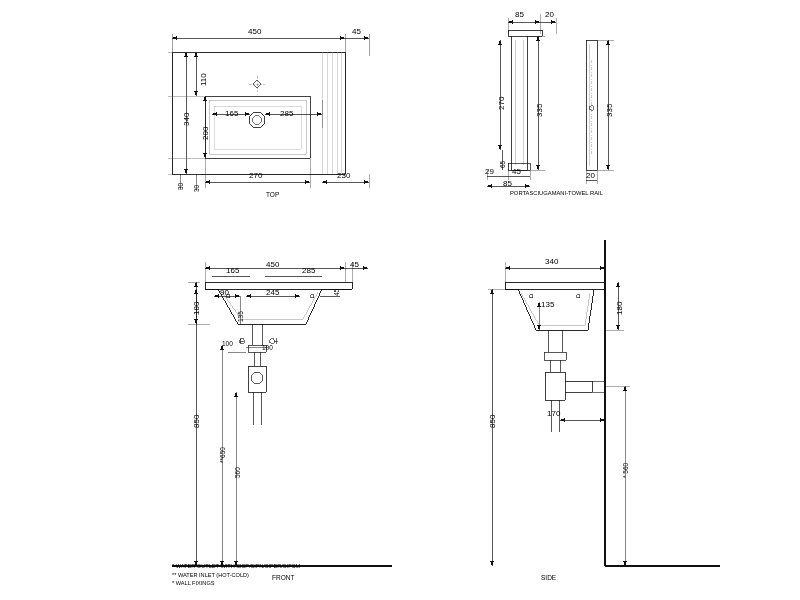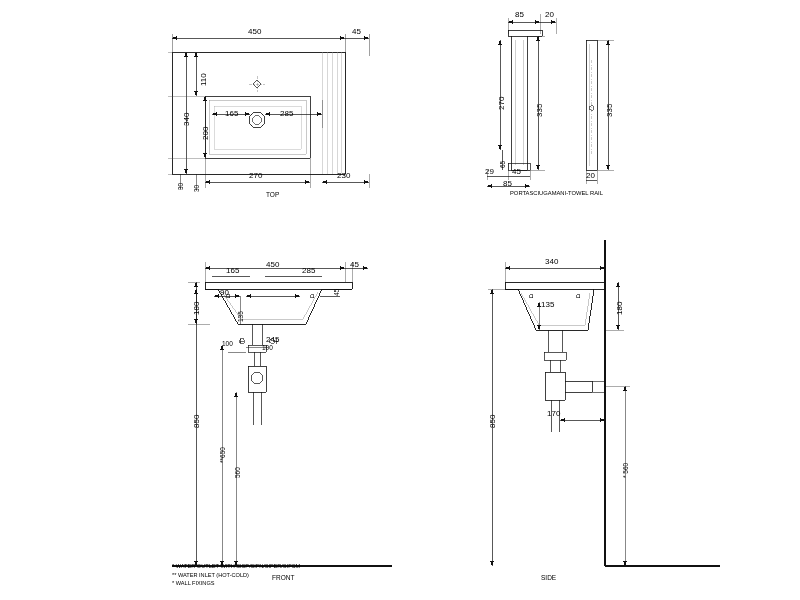--- a/index.html
+++ b/index.html
@@ -286,21 +286,21 @@
   <div class="lbl" style="left:512px; top:168px;">45</div>
   <div class="lbl" style="left:503px; top:180px;">85</div>
   <div class="lbl" style="left:586px; top:172px;">20</div>
   <div class="lbl tiny" style="left:510px; top:191px;">PORTASCIUGAMANI-TOWEL RAIL</div>
 
   <div class="lbl" style="left:226px; top:267px;">165</div>
   <div class="lbl" style="left:266px; top:261px;">450</div>
   <div class="lbl" style="left:302px; top:267px;">285</div>
   <div class="lbl" style="left:350px; top:261px;">45</div>
   <div class="lbl" style="left:220px; top:289px;">90</div>
-  <div class="lbl" style="left:266px; top:289px;margin-top:47px;">245</div>
+  <div class="lbl" style="left:266px; top:289px;">245</div>
   <div class="lbl vert small" style="left:334px; top:296px;">45</div>
   <div class="lbl vert" style="left:193px; top:315px;">180</div>
   <div class="lbl vert small" style="left:238px; top:322px;">135</div>
   <div class="lbl small" style="left:222px; top:341px;">100</div>
   <div class="lbl small" style="left:262px; top:345px;">100</div>
   <div class="lbl vert" style="left:193px; top:428px;">850</div>
   <div class="lbl vert small" style="left:220px; top:463px;">**650</div>
   <div class="lbl vert small" style="left:235px; top:478px;">560</div>
   <div class="lbl small" style="left:272px; top:575px;">FRONT</div>
 

